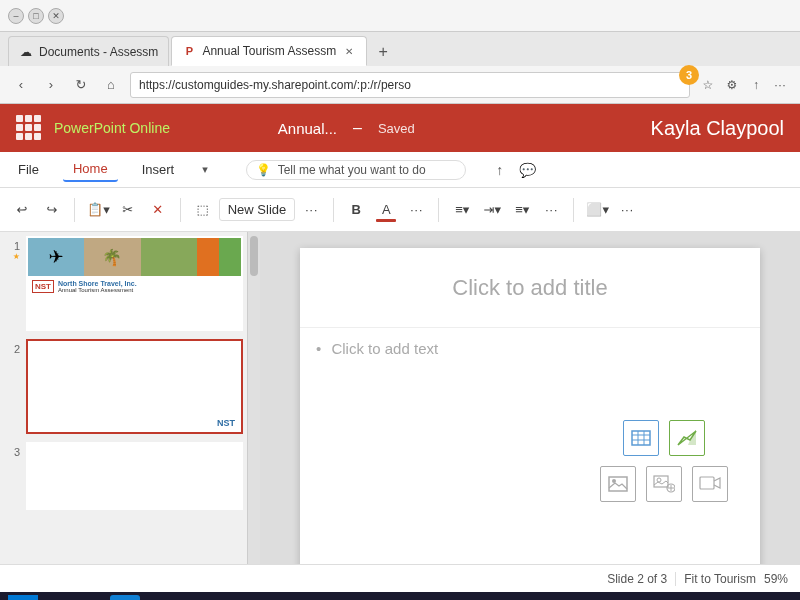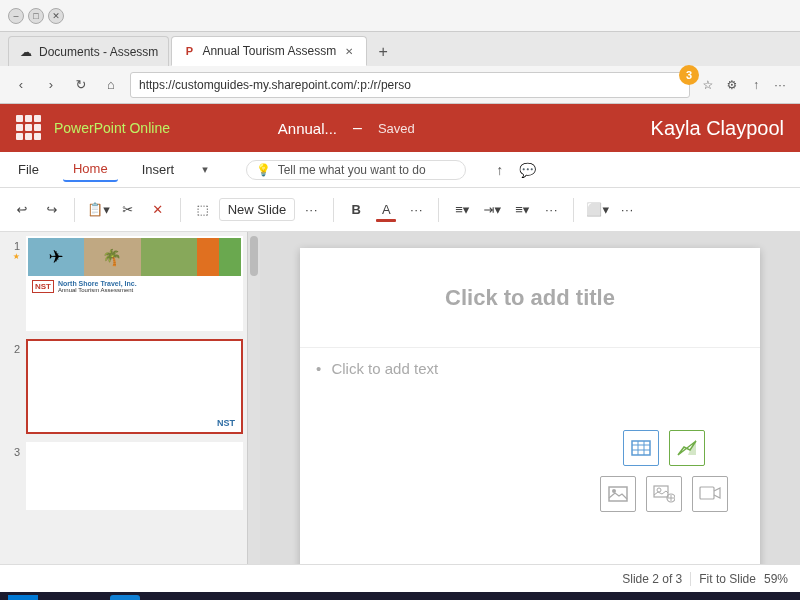--- a/index.html
+++ b/index.html
@@ -258,28 +258,28 @@
     .slide-canvas {
       background: #fff;
       width: 460px;
       height: 345px;
       box-shadow: 0 2px 8px rgba(0,0,0,0.2);
       position: relative;
       display: flex;
       flex-direction: column;
     }
     .slide-title-area {
-      height: 100px;
+      height: 80px;
       display: flex;
       align-items: center;
       justify-content: center;
       border-bottom: 1px solid #eee;
       color: #aaa;
       font-size: 22px;
-      font-weight: 700;
+      font-weight: 400;
       cursor: text;
     }
     .slide-content-area {
       flex: 1;
       display: flex;
       padding: 12px 16px;
       gap: 0;
     }
     .slide-text-placeholder {
       flex: 1;
@@ -576,21 +576,21 @@
       </div>
 
     </div>
   </div>
 
 </div>
 
 <div class="status-bar">
   <span class="status-btn">Slide 2 of 3</span>
   <div class="status-sep"></div>
-  <span class="status-btn">Fit to Slide</span>
+  <span class="status-btn">Fit to Tourism</span>
   <span class="status-btn">59%</span>
 </div>
 
 <div class="taskbar">
   <div class="taskbar-start">
     
   </div>
   <div class="taskbar-icon">
     
   </div>

